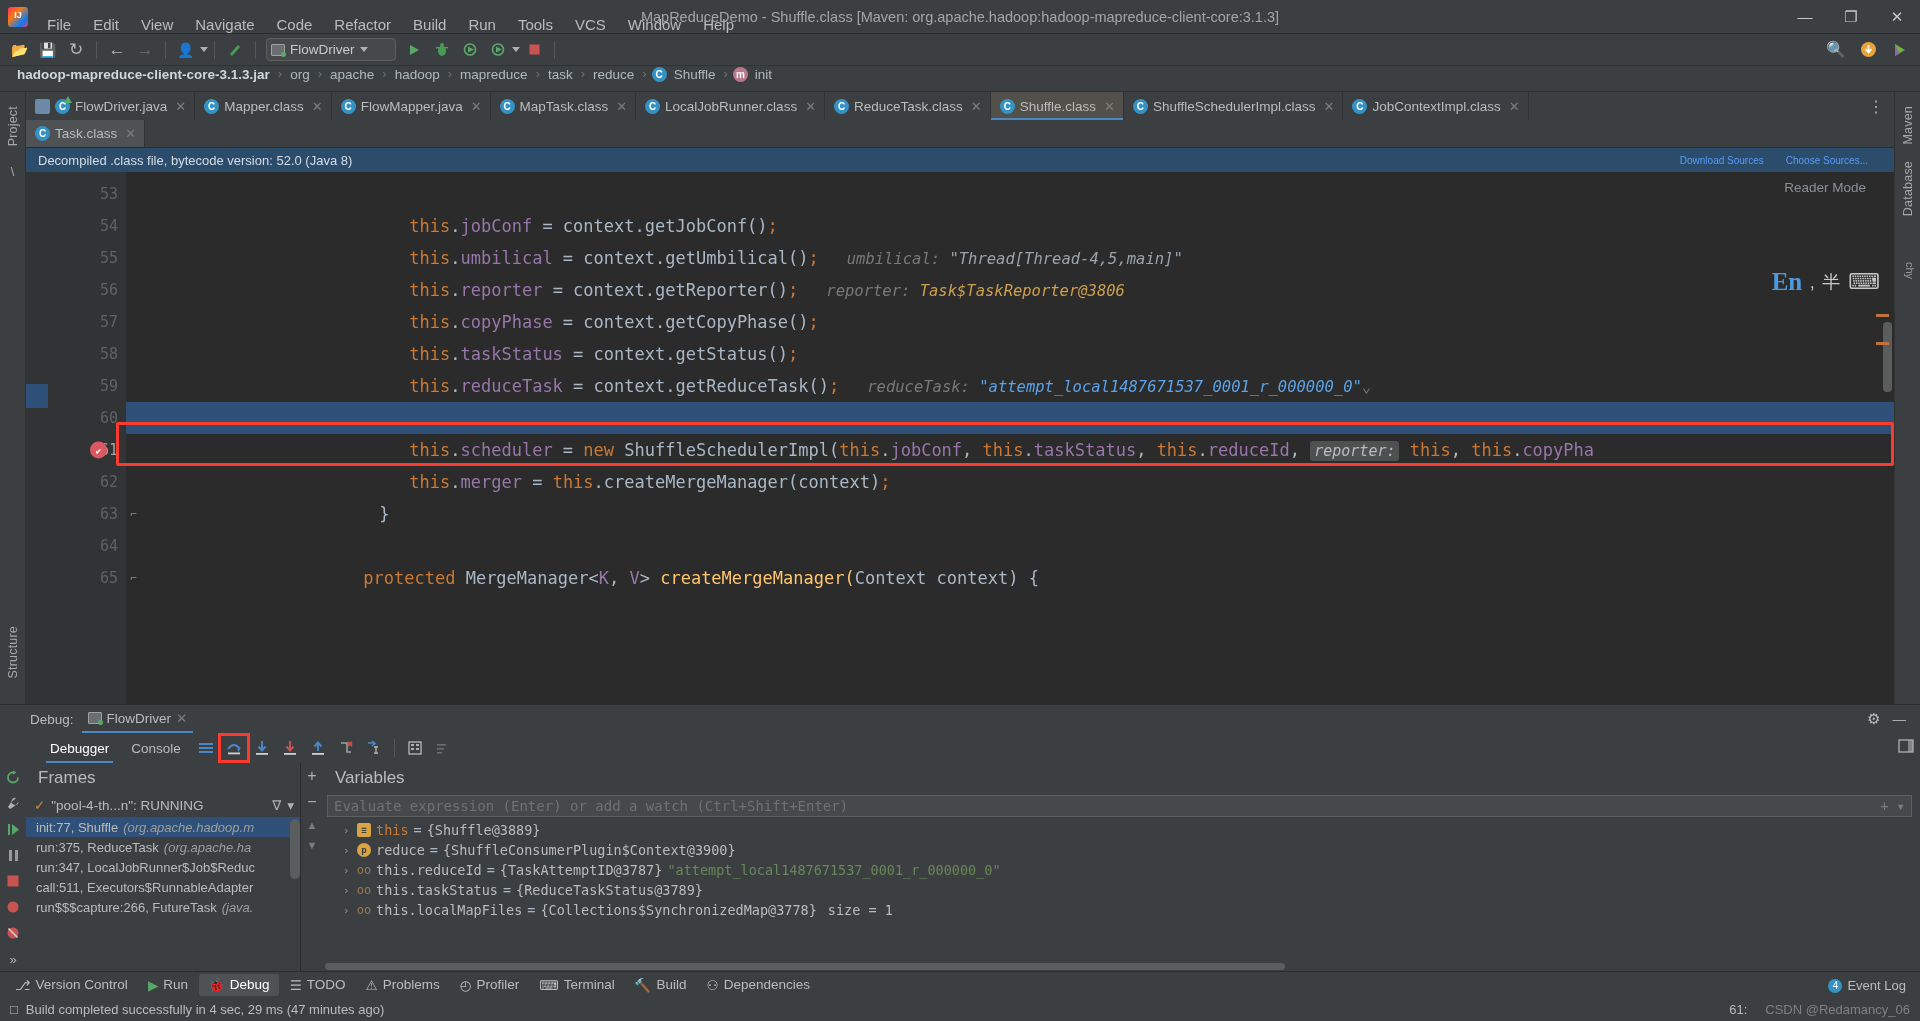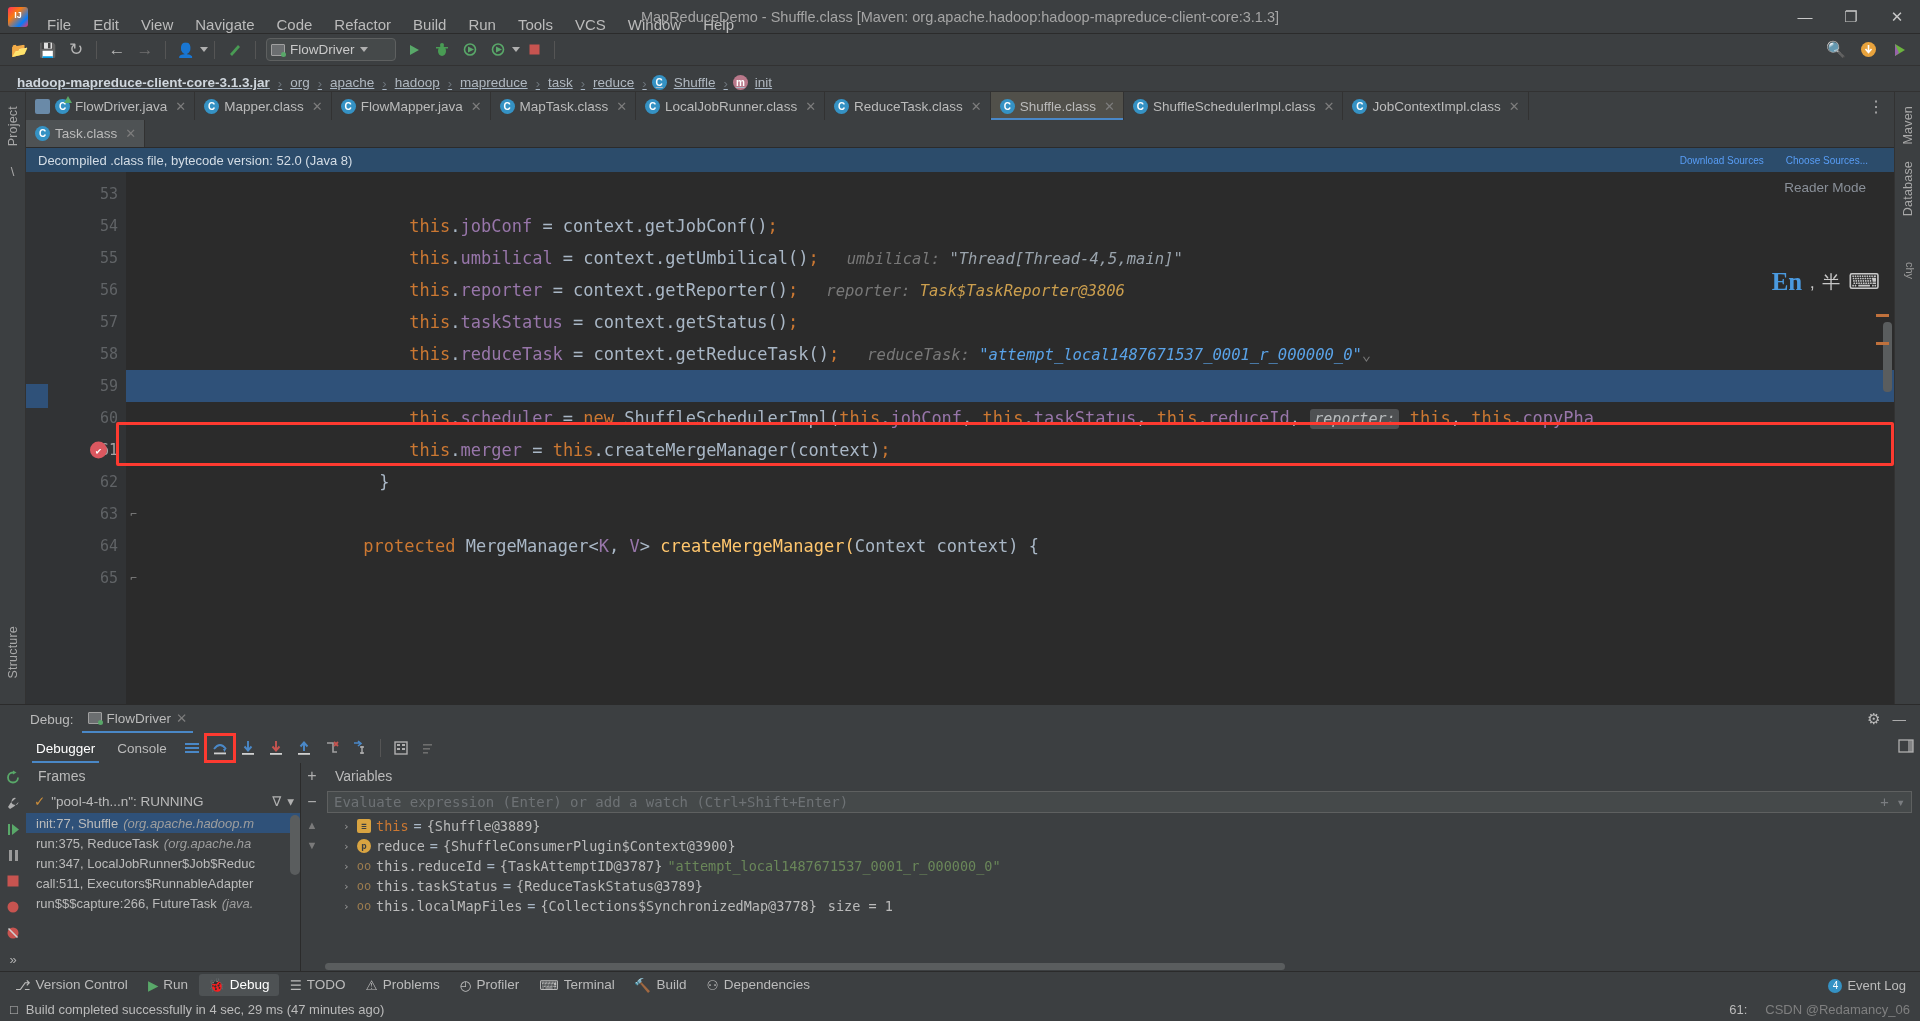--- a/index.html
+++ b/index.html
@@ -63,24 +63,23 @@
   }
   .cfg-ico::after {
     content:""; position:absolute; right:-2px; bottom:-2px; width:5px; height:5px;
     border-radius:50%; background:#59a869;
   }
   .caret-dn { width: 0; height: 0; border-left: 4px solid transparent; border-right: 4px solid transparent; border-top: 5px solid #b0b0b0; }
   .tb-right { margin-left: auto; display: flex; align-items: center; gap: 4px; }
 
   
   .breadcrumb {
-    height: 26px; background: #3c3f41; display: flex; align-items: flex-end;
+    height: 26px; background: #3c3f41; display: flex; align-items: flex-start;
     padding: 0 8px 0 14px; font-size: 13.5px; color: #a9b7c6; flex: 0 0 26px; gap: 2px;
     border-bottom: 1px solid #323232;
-    text-decoration: underline;
   }
   .crumb { color: #b0b8c0; padding: 1px 3px; white-space: nowrap; }
   .crumb.bold { color: #cfd6dd; font-weight: bold; }
   .crumb-sep { color: #6b7279; font-size: 13px; padding: 0 3px; }
   .crumb-ico {
     width: 15px; height: 15px; border-radius: 50%; display: inline-flex;
     align-items: center; justify-content: center; font-size: 10px; color: #fff;
     font-weight: bold; margin-right: 4px; vertical-align: middle;
   }
   .ico-class { background: #3592c4; }
@@ -218,42 +217,42 @@
     height: 28px; display: flex; align-items: center; padding: 0 8px 0 30px;
     font-size: 13.5px; color: #bbbbbb; gap: 8px; flex: 0 0 28px; position: relative;
   }
   .debug-head .dtab {
     display: flex; align-items: center; gap: 5px; padding: 0 6px; height: 100%;
     border-bottom: 2px solid #4a88c7;
   }
   .dh-right { margin-left: auto; display: flex; align-items: center; gap: 12px; padding-right: 6px; }
   .debug-toolrow {
     height: 30px; display: flex; align-items: center; gap: 2px; flex: 0 0 30px;
-    padding-left: 26px; position: relative;
+    padding-left: 40px; position: relative;
   }
   .dbg-tab {
     font-size: 13.5px; color: #bbbbbb; padding: 4px 10px; position: relative; height: 100%;
     display: flex; align-items: center;
   }
   .dbg-tab.active { color: #ffffff; }
   .dbg-tab.active::after { content:""; position:absolute; left:6px; right:6px; bottom:0; height:2px; background:#4a88c7; }
   .dbg-ico {
     width: 26px; height: 24px; display:flex; align-items:center; justify-content:center;
     font-size: 15px; color:#b0b0b0; position: relative;
   }
   .dbg-ico.hl-box { outline: 3px solid #fd3a30; outline-offset: 0px; z-index: 4; }
   .divider-v { width: 1px; height: 18px; background: #555; margin: 0 5px; }
 
   .debug-main { flex: 1 1 auto; display: flex; min-height: 0; }
   .debug-left-strip {
     width: 26px; flex: 0 0 26px; background: #3c3f41; display: flex;
     flex-direction: column; align-items: center; gap: 2px; padding-top: 2px;
   }
   .frames-col { width: 275px; flex: 0 0 275px; display: flex; flex-direction: column; border-right: 1px solid #2b2b2b; }
-  .panel-title { font-size: 14px; color: #bbbbbb; padding: 5px 0 5px 12px; flex: 0 0 24px; }
+  .panel-title { font-size: 17px; color: #bbbbbb; padding: 5px 0 5px 12px; flex: 0 0 24px; }
   .frames-body { flex: 1 1 auto; background: #3c3f41; position: relative; overflow: hidden; }
   .thread-row {
     display: flex; align-items: center; gap: 6px; height: 24px;
     padding: 0 6px 0 8px; font-size: 13.5px; color: #bbbbbb;
   }
   .frame-row {
     height: 20px; display: flex; align-items: center; padding-left: 10px;
     font-size: 13px; color: #bbbbbb; white-space: nowrap; overflow: hidden;
   }
   .frame-row.sel { background: #2f5179; }
@@ -555,20 +554,23 @@
 
           <div class="code-lines">
             <div class="cline">
               <span style="padding-left:128px"></span><span class="kw">this</span><span class="pun">.</span><span class="fld">jobConf</span><span class="typ"> = context</span><span class="pun">.</span><span class="typ">getJobConf()</span><span class="semi">;</span>
             </div>
             <div class="cline">
               <span style="padding-left:128px"></span><span class="kw">this</span><span class="pun">.</span><span class="fld">umbilical</span><span class="typ"> = context</span><span class="pun">.</span><span class="typ">getUmbilical()</span><span class="semi">;</span><span class="inline-hint">   umbilical: </span><span class="inline-hint white">"Thread[Thread-4,5,main]"</span>
             </div>
             <div class="cline">
               <span style="padding-left:128px"></span><span class="kw">this</span><span class="pun">.</span><span class="fld">reporter</span><span class="typ"> = context</span><span class="pun">.</span><span class="typ">getReporter()</span><span class="semi">;</span><span class="inline-hint">   reporter: </span><span class="inline-val">Task$TaskReporter@3806</span>
+            </div>
+            <div class="cline">
+              <span style="padding-left:128px"></span><span class="kw">this</span><span class="pun">.</span><span class="fld">copyPhase</span><span class="typ"> = context</span><span class="pun">.</span><span class="typ">getCopyPhase()</span><span class="semi">;</span>
             </div>
             <div class="cline">
               <span style="padding-left:128px"></span><span class="kw">this</span><span class="pun">.</span><span class="fld">taskStatus</span><span class="typ"> = context</span><span class="pun">.</span><span class="typ">getStatus()</span><span class="semi">;</span>
             </div>
             <div class="cline">
               <span style="padding-left:128px"></span><span class="kw">this</span><span class="pun">.</span><span class="fld">reduceTask</span><span class="typ"> = context</span><span class="pun">.</span><span class="typ">getReduceTask()</span><span class="semi">;</span><span class="inline-hint">   reduceTask: </span><span class="inline-val blue">"attempt_local1487671537_0001_r_000000_0"</span><span class="inline-hint">⌄</span>
             </div>
             <div class="cline">
               <span style="padding-left:128px"></span><span class="kw">this</span><span class="pun">.</span><span class="fld">localMapFiles</span><span class="typ"> = context</span><span class="pun">.</span><span class="typ">getLocalMapFiles()</span><span class="semi">;</span><span class="inline-hint">   localMapFiles: </span><span class="inline-hint white">size = 1</span>
             </div>

